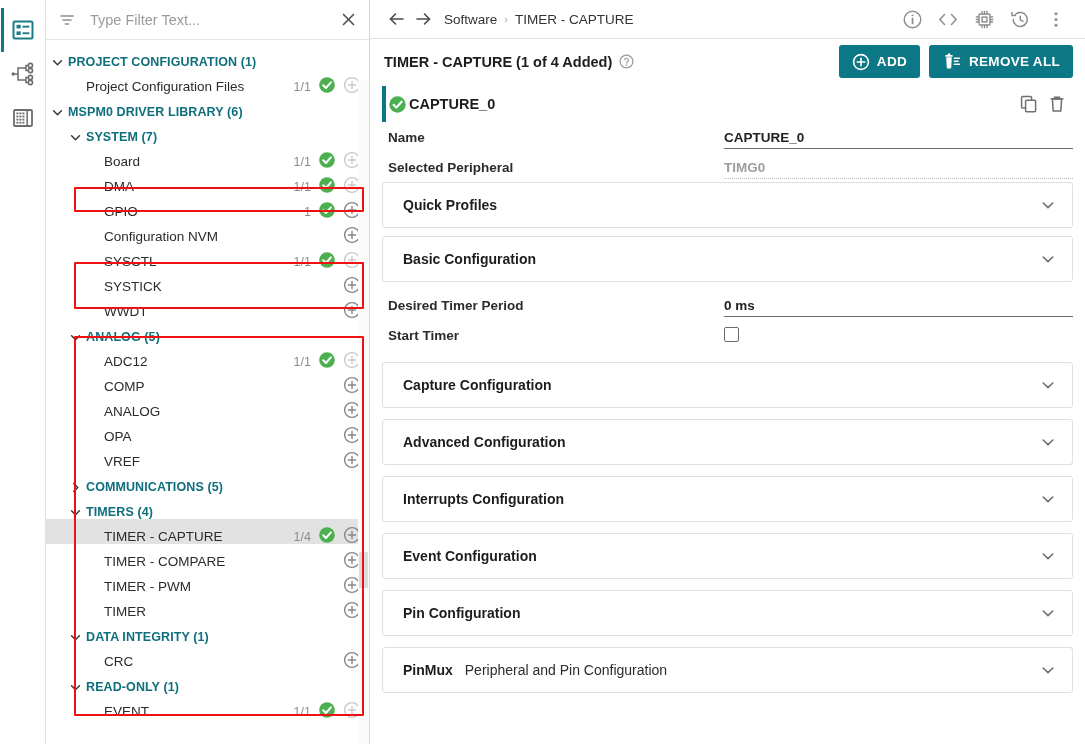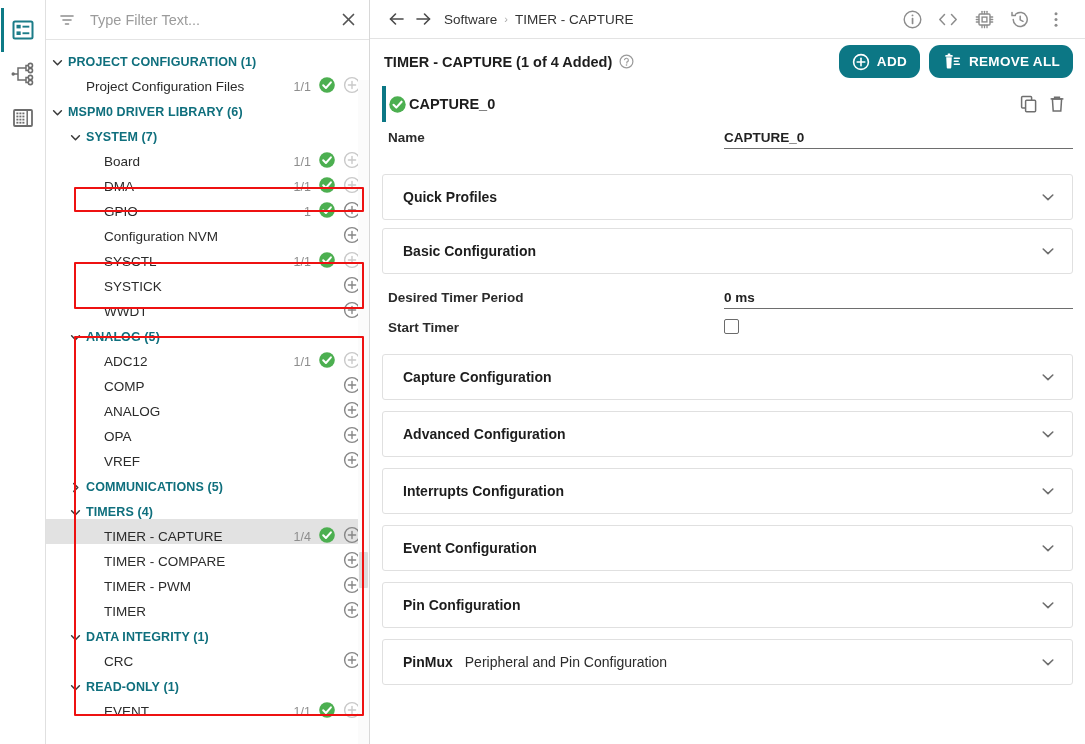--- a/index.html
+++ b/index.html
@@ -169,21 +169,21 @@
   .title-text {
     font-size: 14.5px; font-weight: bold; color: #1d1d1d;
     white-space: nowrap;
   }
   .help-icon { width: 15px; height: 15px; margin-left: 7px; cursor: pointer; }
   .title-spacer { flex: 1 1 auto; }
   .btn {
     height: 33px;
     display: inline-flex; align-items: center;
     background: #0c7785; color: #ffffff;
-    border: none; border-radius: 11px;
+    border: none; border-radius: 3px;
     font-family: "Liberation Sans", sans-serif;
     font-size: 13.5px; font-weight: bold;
     letter-spacing: 0.3px;
     padding: 0 13px;
     cursor: pointer;
     margin-left: 9px;
     white-space: nowrap;
   }
   .btn svg { margin-right: 7px; flex: 0 0 auto; }
 
@@ -926,22 +926,28 @@
 
     <div class="content">
 
       <div class="field-row">
         <span class="field-label">Name</span>
         <span class="field-val solid">
           <span class="vtext">CAPTURE_0</span>
         </span>
       </div>
 
-
-      <div class="accordion" style="margin-top:22px;">
+      <div class="field-row">
+        <span class="field-label">Selected Peripheral</span>
+        <span class="field-val dotted">
+          <span class="vtext">TIMG0</span>
+        </span>
+      </div>
+
+      <div class="accordion" style="margin-top:0;">
         <span class="acc-title">Quick Profiles</span>
         <span class="acc-spacer"></span>
         <span class="chev">
           <svg width="16" height="16" viewBox="0 0 16 16">
               <polyline points="3.2,6 8,10.6 12.8,6" fill="none" stroke="#6f6f6f" stroke-width="1.6" stroke-linecap="round" stroke-linejoin="round"></polyline>
             </svg>
         </span>
       </div>
 
       <div class="accordion" style="margin-top:7px;">

